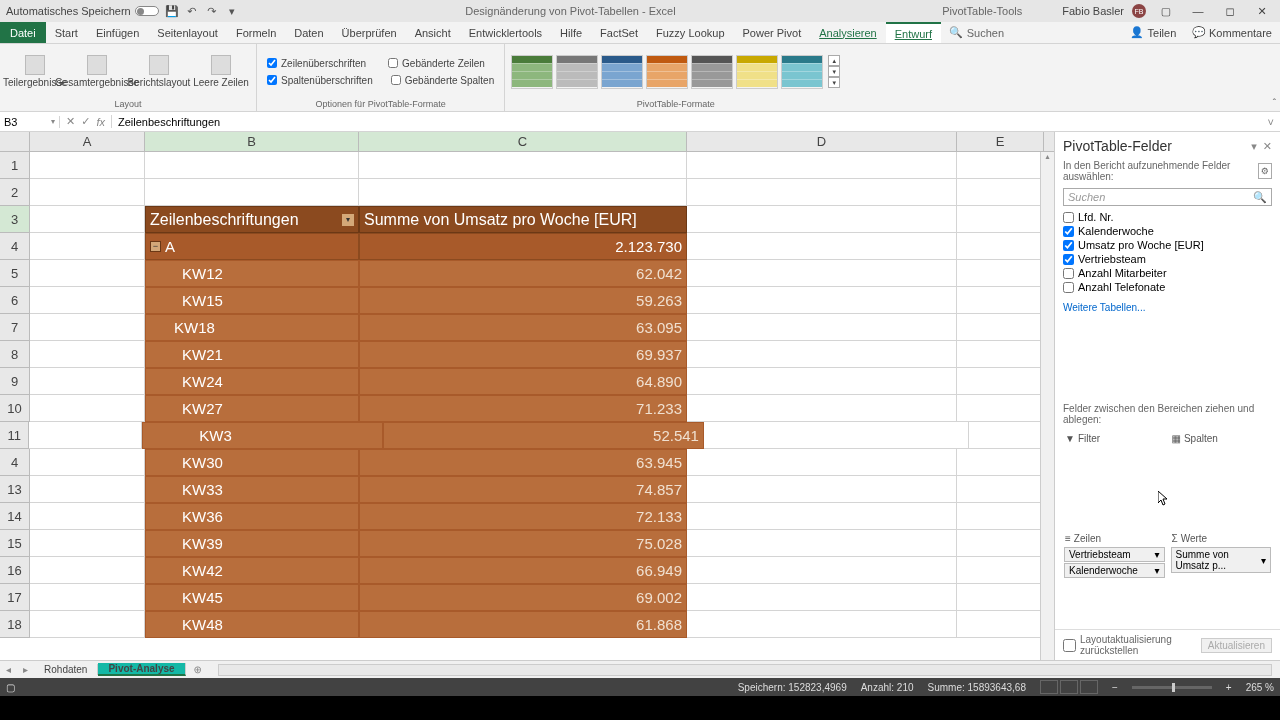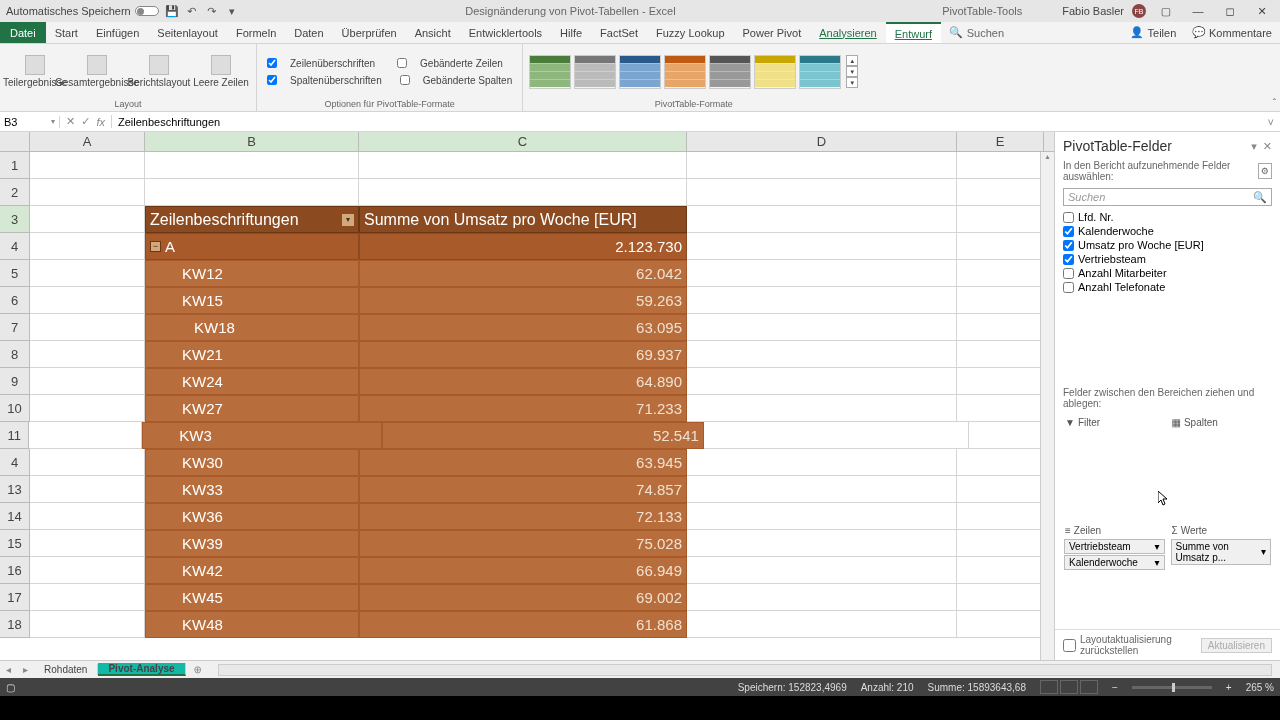--- a/index.html
+++ b/index.html
@@ -30,21 +30,21 @@
 .ribbon-tabs .search { display: flex; align-items: center; gap: 4px; color: #666; padding: 0 8px; }
 .ribbon-tabs .share { padding: 0 8px; display: flex; align-items: center; gap: 3px; color: #444; }
 
 
 .ribbon-body { height: 68px; background: #f3f3f3; border-bottom: 1px solid #d4d4d4; display: flex; font-size: 10px; color: #444; position: relative; }
 .group { border-right: 1px solid #d4d4d4; padding: 2px 6px; display: flex; flex-direction: column; }
 .group .controls { flex: 1; display: flex; align-items: center; gap: 4px; }
 .group .label { text-align: center; font-size: 9px; color: #666; padding-top: 2px; }
 .bigbtn { display: flex; flex-direction: column; align-items: center; justify-content: center; width: 58px; }
 .bigbtn .ico { width: 20px; height: 20px; background: #ddd; border: 1px solid #bbb; margin-bottom: 2px; }
-.check-row { display: flex; align-items: center; gap: 13px; padding: 1px 4px; }
+.check-row { display: flex; align-items: center; gap: 4px; padding: 1px 4px; }
 .check-row input { width: 10px; height: 10px; }
 .style-swatches { display: flex; gap: 3px; align-items: center; }
 .swatch { width: 42px; height: 34px; border: 1px solid #ccc; display: flex; flex-direction: column; }
 .swatch .h { height: 7px; }
 .swatch .r { flex: 1; border-top: 1px solid rgba(255,255,255,0.3); }
 .sw-green .h { background: #4a7c3a; } .sw-green .r { background: #8db77d; }
 .sw-gray .h { background: #777; } .sw-gray .r { background: #bbb; }
 .sw-blue .h { background: #2a5a8a; } .sw-blue .r { background: #7aa5d0; }
 .sw-orange .h { background: #c05a10; } .sw-orange .r { background: #e8a568; }
 .sw-dgray .h { background: #555; } .sw-dgray .r { background: #999; }
@@ -352,21 +352,21 @@
             <div class="rowh">6</div>
             <div class="cell " style="width: 115px;"></div>
             <div class="cell pivot-data" style="width: 214px; padding-left: 36px;">KW15</div>
             <div class="cell pivot-data num" style="width: 328px;">59.263</div>
             <div class="cell " style="width: 270px;"></div>
             <div class="cell " style="width: 87px;"></div>
           </div>
           <div class="row">
             <div class="rowh">7</div>
             <div class="cell " style="width: 115px;"></div>
-            <div class="cell pivot-data" style="width: 214px; padding-left: 48px;">KW18</div>
+            <div class="cell pivot-data" style="width: 214px; padding-left: 28px;">KW18</div>
             <div class="cell pivot-data num" style="width: 328px;">63.095</div>
             <div class="cell " style="width: 270px;"></div>
             <div class="cell " style="width: 87px;"></div>
           </div>
           <div class="row">
             <div class="rowh">8</div>
             <div class="cell " style="width: 115px;"></div>
             <div class="cell pivot-data" style="width: 214px; padding-left: 36px;">KW21</div>
             <div class="cell pivot-data num" style="width: 328px;">69.937</div>
             <div class="cell " style="width: 270px;"></div>
@@ -384,21 +384,21 @@
             <div class="rowh">10</div>
             <div class="cell " style="width: 115px;"></div>
             <div class="cell pivot-data" style="width: 214px; padding-left: 36px;">KW27</div>
             <div class="cell pivot-data num" style="width: 328px;">71.233</div>
             <div class="cell " style="width: 270px;"></div>
             <div class="cell " style="width: 87px;"></div>
           </div>
           <div class="row">
             <div class="rowh">11</div>
             <div class="cell " style="width: 115px;"></div>
-            <div class="cell pivot-data" style="width: 244px; padding-left: 36px;">KW3</div>
+            <div class="cell pivot-data" style="width: 244px; padding-left: 56px;">KW3</div>
             <div class="cell pivot-data num" style="width: 328px;">52.541</div>
             <div class="cell " style="width: 270px;"></div>
             <div class="cell " style="width: 87px;"></div>
           </div>
           <div class="row">
             <div class="rowh">4</div>
             <div class="cell " style="width: 115px;"></div>
             <div class="cell pivot-data" style="width: 214px; padding-left: 36px;">KW30</div>
             <div class="cell pivot-data num" style="width: 328px;">63.945</div>
             <div class="cell " style="width: 270px;"></div>
@@ -493,20 +493,21 @@
           </label>
           <label class="fp-field">
             <input type="checkbox" style="">
             <span>Anzahl Mitarbeiter</span>
           </label>
           <label class="fp-field">
             <input type="checkbox" style="">
             <span>Anzahl Telefonate</span>
           </label>
         </div>
+      <div class="fp-more">Weitere Tabellen...</div>
       <div style="flex:0.4"></div>
       <div class="fp-areas-label">Felder zwischen den Bereichen ziehen und ablegen:</div>
       <div class="fp-areas">
         <div class="fp-area">
           <div class="ah">
               <span>▼</span>
               <span>Filter</span>
             </div>
         </div>
         <div class="fp-area">

